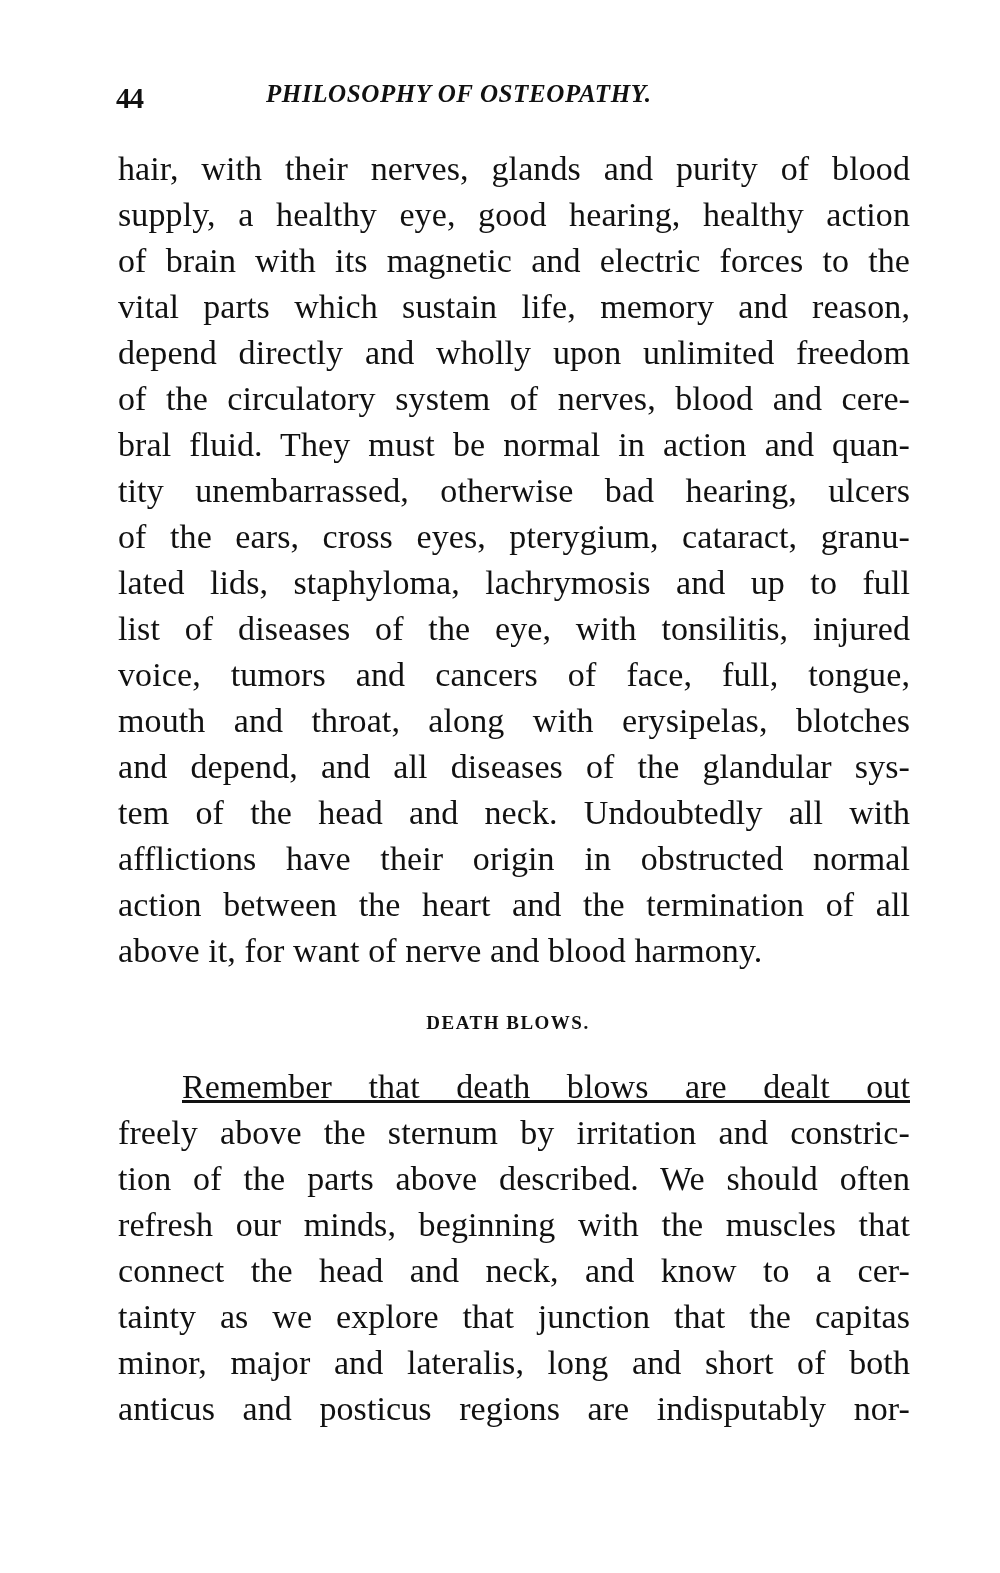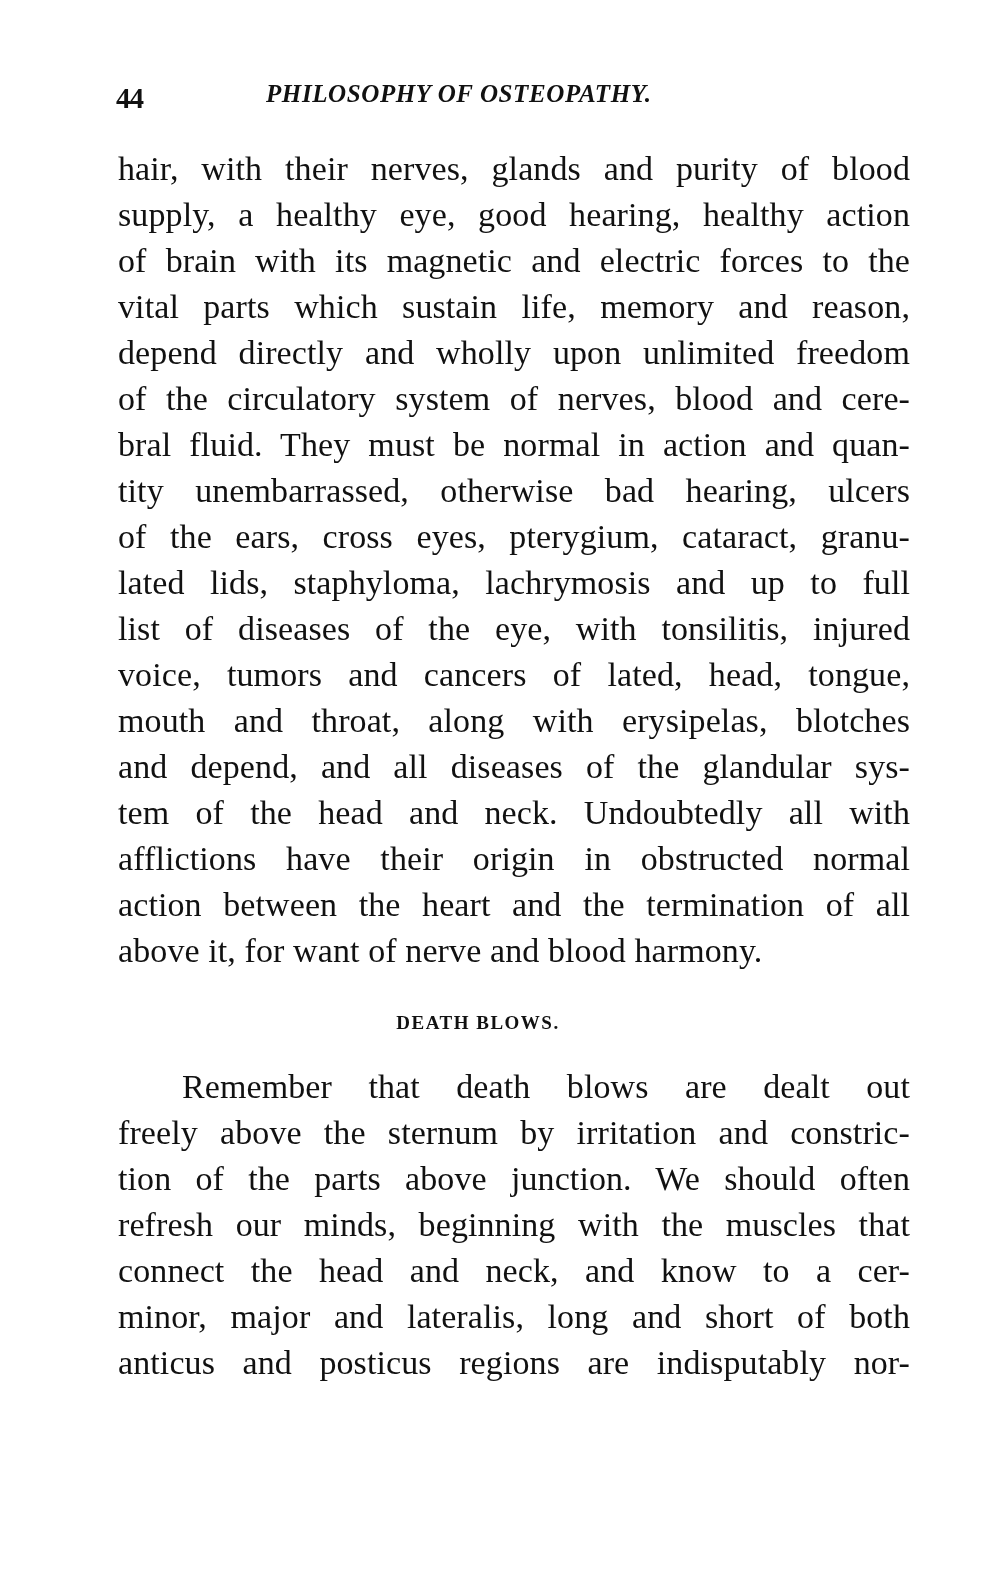--- a/index.html
+++ b/index.html
@@ -53,31 +53,33 @@
       white-space: nowrap;
       text-align: justify;
       text-align-last: justify;
       letter-spacing: 0.1px;
     }
     .line.last {
       text-align-last: left;
     }
     .line.indent {
       padding-left: 64px;
+      text-decoration: underline;
     }
     .block-1 { top: 146px; }
     .section-heading {
       position: absolute;
       top: 1012px;
       left: 0;
       width: 956px;
       text-align: center;
       font-size: 19px;
       letter-spacing: 1.5px;
       font-weight: bold;
+      padding-left: 30px;
     }
     .block-2 { top: 1064px; }
   </style>
 </head>
 <body>
 
 <div class="running-head">
   <span class="page-number">44</span>
   <span class="running-title">PHILOSOPHY OF OSTEOPATHY.</span>
 </div>
@@ -87,32 +89,33 @@
   <span class="line">supply, a healthy eye, good hearing, healthy action</span>
   <span class="line">of brain with its magnetic and electric forces to the</span>
   <span class="line">vital parts which sustain life, memory and reason,</span>
   <span class="line">depend directly and wholly upon unlimited freedom</span>
   <span class="line">of the circulatory system of nerves, blood and cere-</span>
   <span class="line">bral fluid. They must be normal in action and quan-</span>
   <span class="line">tity unembarrassed, otherwise bad hearing, ulcers</span>
   <span class="line">of the ears, cross eyes, pterygium, cataract, granu-</span>
   <span class="line">lated lids, staphyloma, lachrymosis and up to full</span>
   <span class="line">list of diseases of the eye, with tonsilitis, injured</span>
-  <span class="line">voice, tumors and cancers of lated, head, tongue,</span>
+  <span class="line">voice, tumors and cancers of face, full, tongue,</span>
   <span class="line">mouth and throat, along with erysipelas, blotches</span>
   <span class="line">and depend, and all diseases of the glandular sys-</span>
   <span class="line">tem of the head and neck. Undoubtedly all with</span>
   <span class="line">afflictions have their origin in obstructed normal</span>
   <span class="line">action between the heart and the termination of all</span>
   <span class="line last">above it, for want of nerve and blood harmony.</span>
 </div>
 
 <div class="section-heading">DEATH BLOWS.</div>
 
 <div class="text-block block-2">
   <span class="line indent">Remember that death blows are dealt out</span>
   <span class="line">freely above the sternum by irritation and constric-</span>
-  <span class="line">tion of the parts above junction. We should often</span>
+  <span class="line">tion of the parts above described. We should often</span>
   <span class="line">refresh our minds, beginning with the muscles that</span>
   <span class="line">connect the head and neck, and know to a cer-</span>
+  <span class="line">tainty as we explore that junction that the capitas</span>
   <span class="line">minor, major and lateralis, long and short of both</span>
   <span class="line">anticus and posticus regions are indisputably nor-</span>
 </div>
 
 </body></html>

